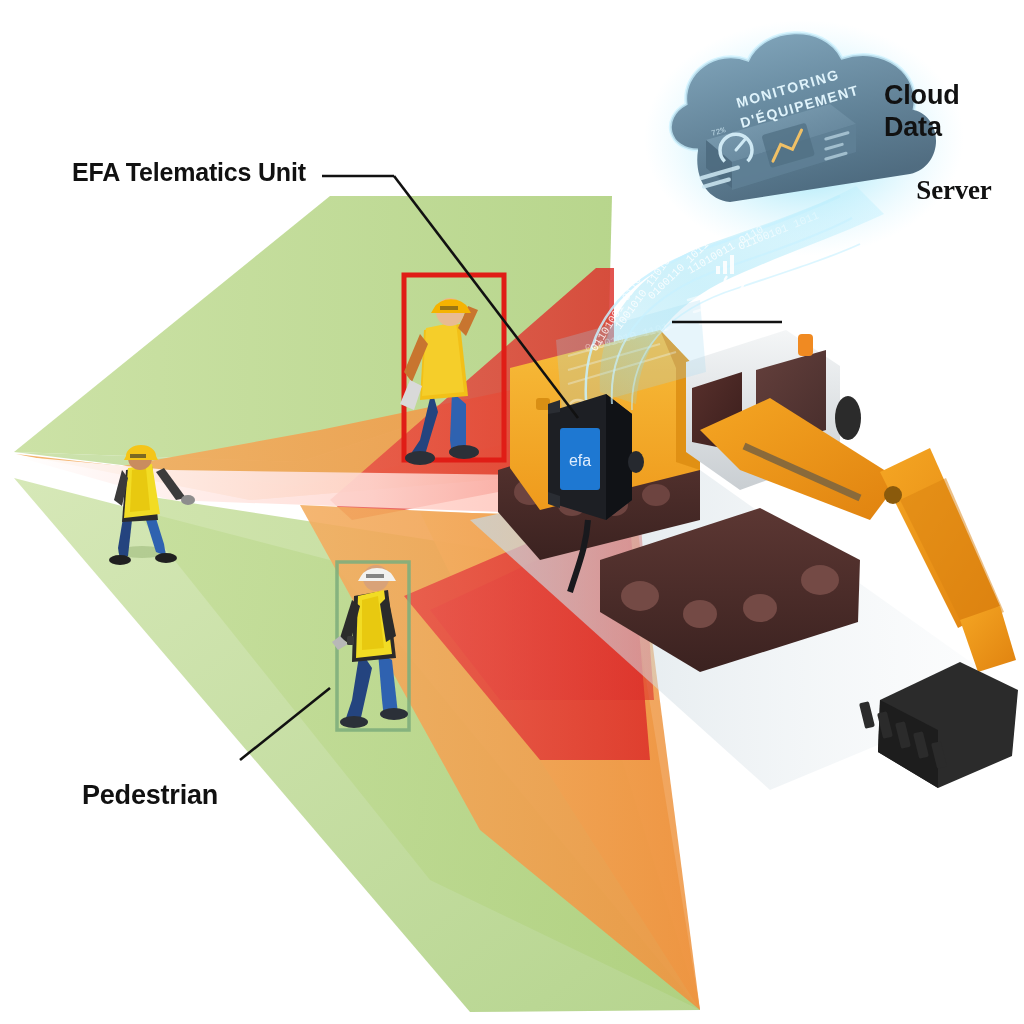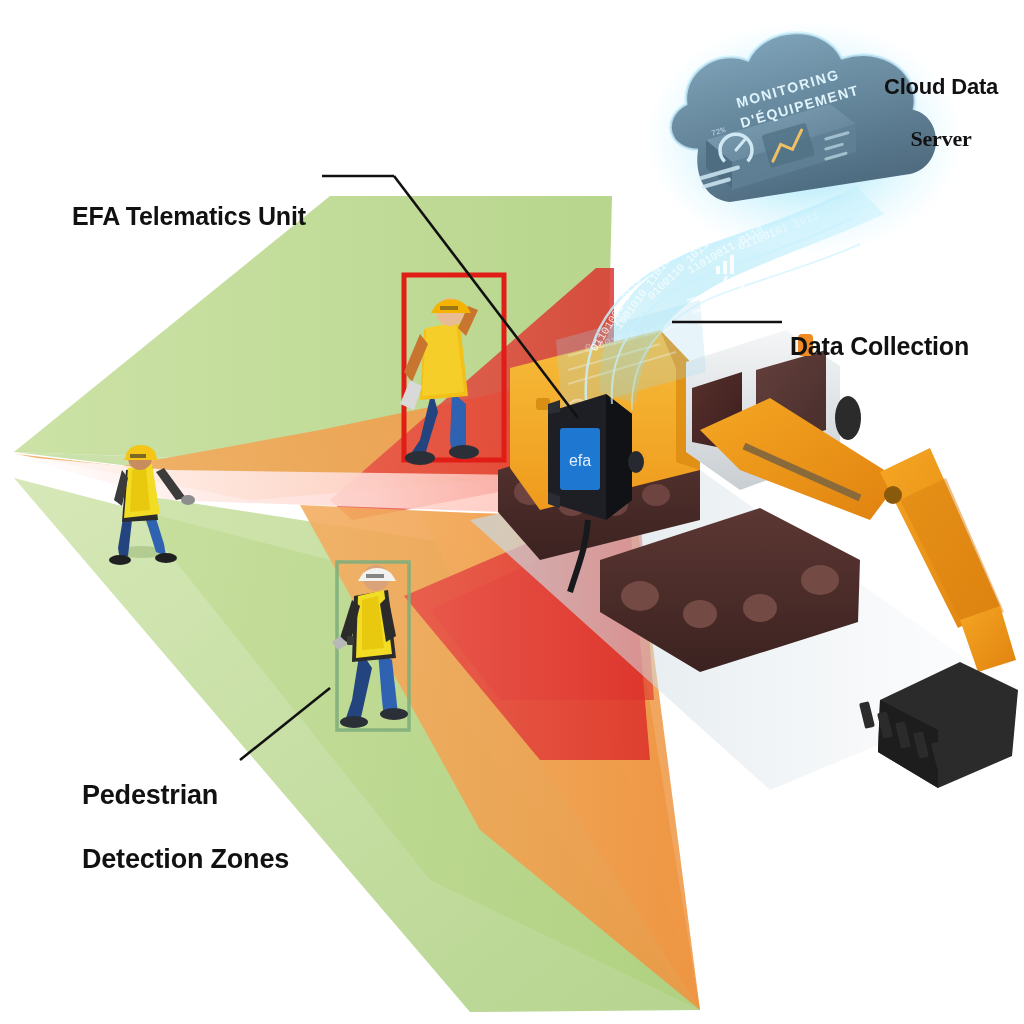--- a/index.html
+++ b/index.html
@@ -9,22 +9,22 @@
     font-family:"Liberation Sans","DejaVu Sans",sans-serif;
     background:#ffffff;
   }
   #stage{position:absolute;inset:0;width:1024px;height:1024px;}
   svg.layer{position:absolute;left:0;top:0;width:1024px;height:1024px;}
   .callout-text{
     position:absolute;color:#111111;font-weight:bold;
     font-family:"Liberation Sans","DejaVu Sans",sans-serif;
     line-height:1.18;letter-spacing:-0.2px;white-space:pre-line;
   }
-  #label-efa{left:72px;top:158px;font-size:25px;margin-top:44px;}
-  #label-cloud{left:884px;top:48px;font-size:22px;text-align:left;}
+  #label-efa{left:72px;top:158px;font-size:25px;}
+  #label-cloud{left:884px;top:48px;font-size:27px;text-align:left;}
   #label-data{left:790px;top:302px;font-size:25px;}
   #label-ped{left:82px;top:748px;font-size:27px;}
 </style>
 </head>
 <body>
 
 <div id="stage">
 
   <svg class="layer" viewBox="0 0 1024 1024">
     <defs>
@@ -346,21 +346,19 @@
   </svg>
 
   <div class="callout-text" id="label-efa">EFA Telematics Unit</div>
 
   <div class="callout-text" id="label-cloud">
     <div>Cloud Data</div>
     <div style="text-align:center;font-family:Liberation Serif, serif;">Server</div>
   </div>
 
   <div class="callout-text" id="label-data">
-    <div>Data Collection</div>
   </div>
 
   <div class="callout-text" id="label-ped">
     <div>Pedestrian</div>
-    <div>Detection Zones</div>
   </div>
 
 </div>
 
 </body></html>

